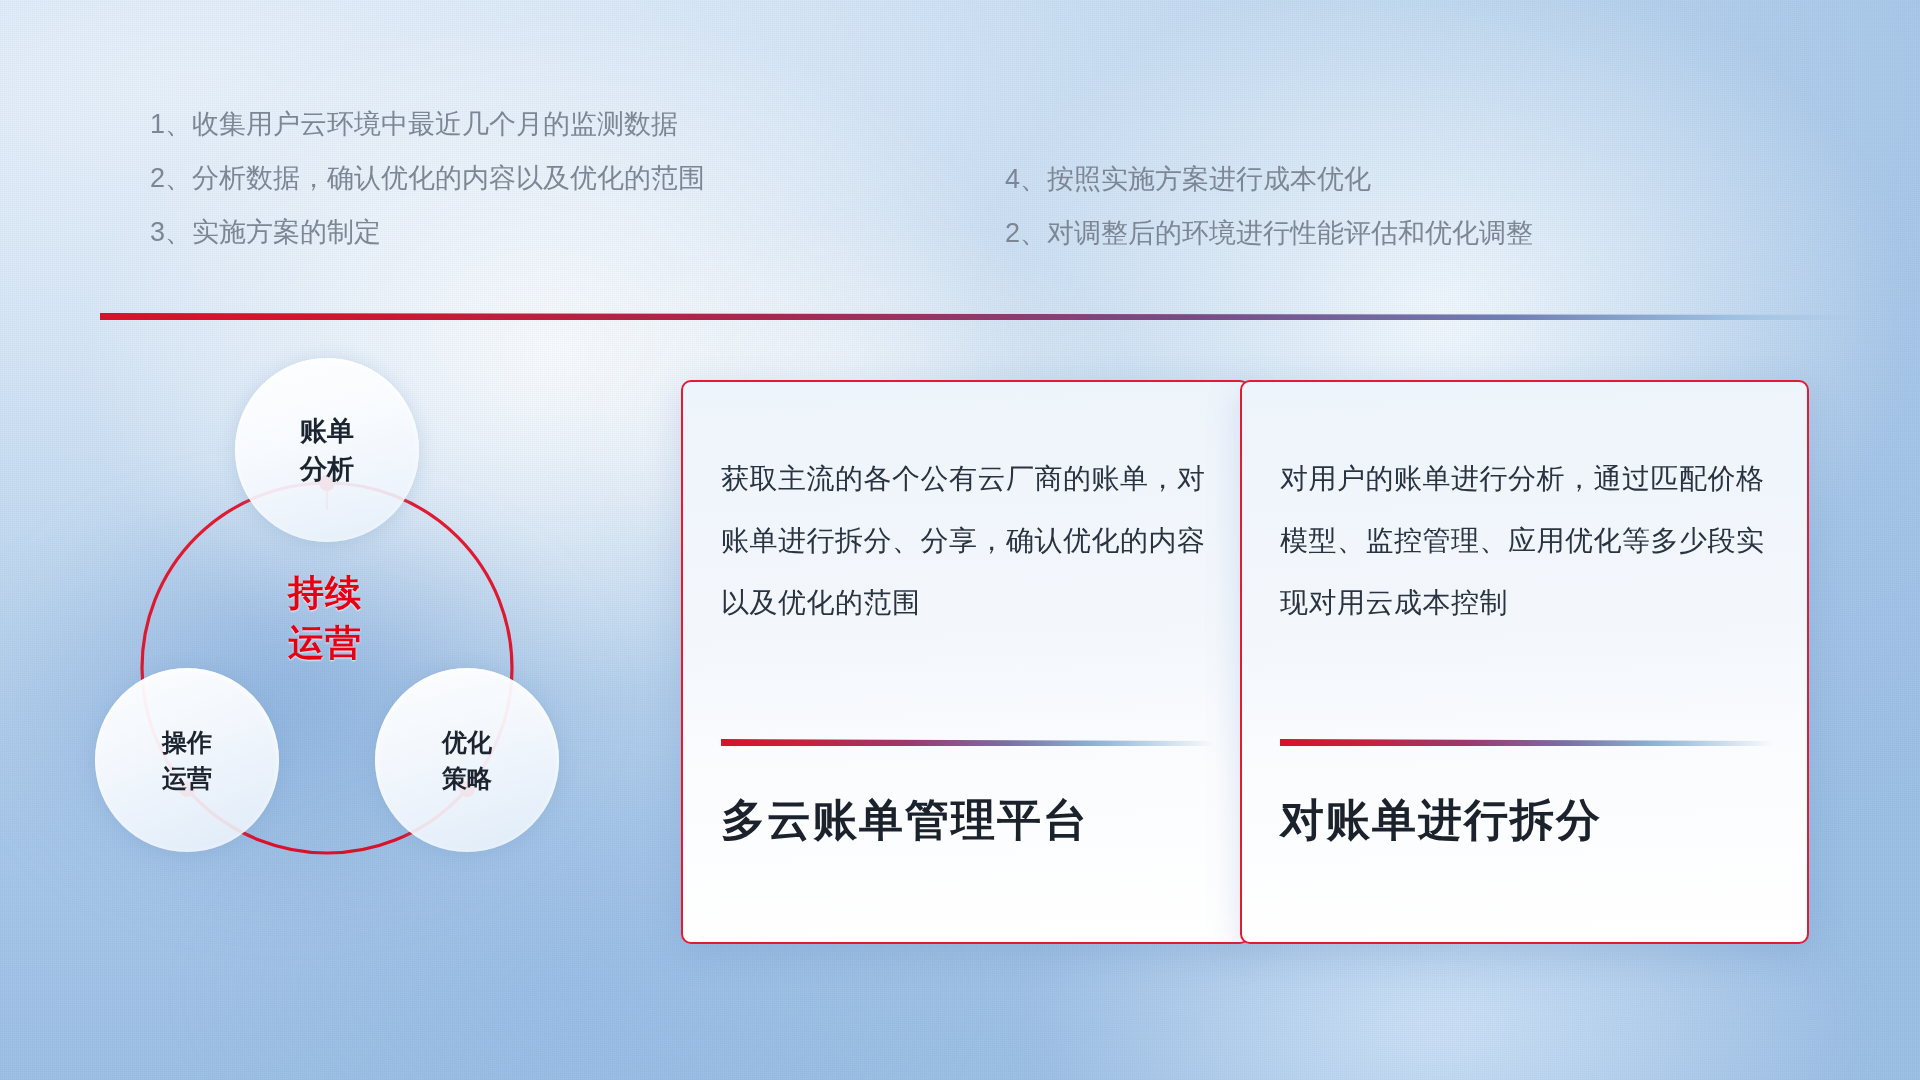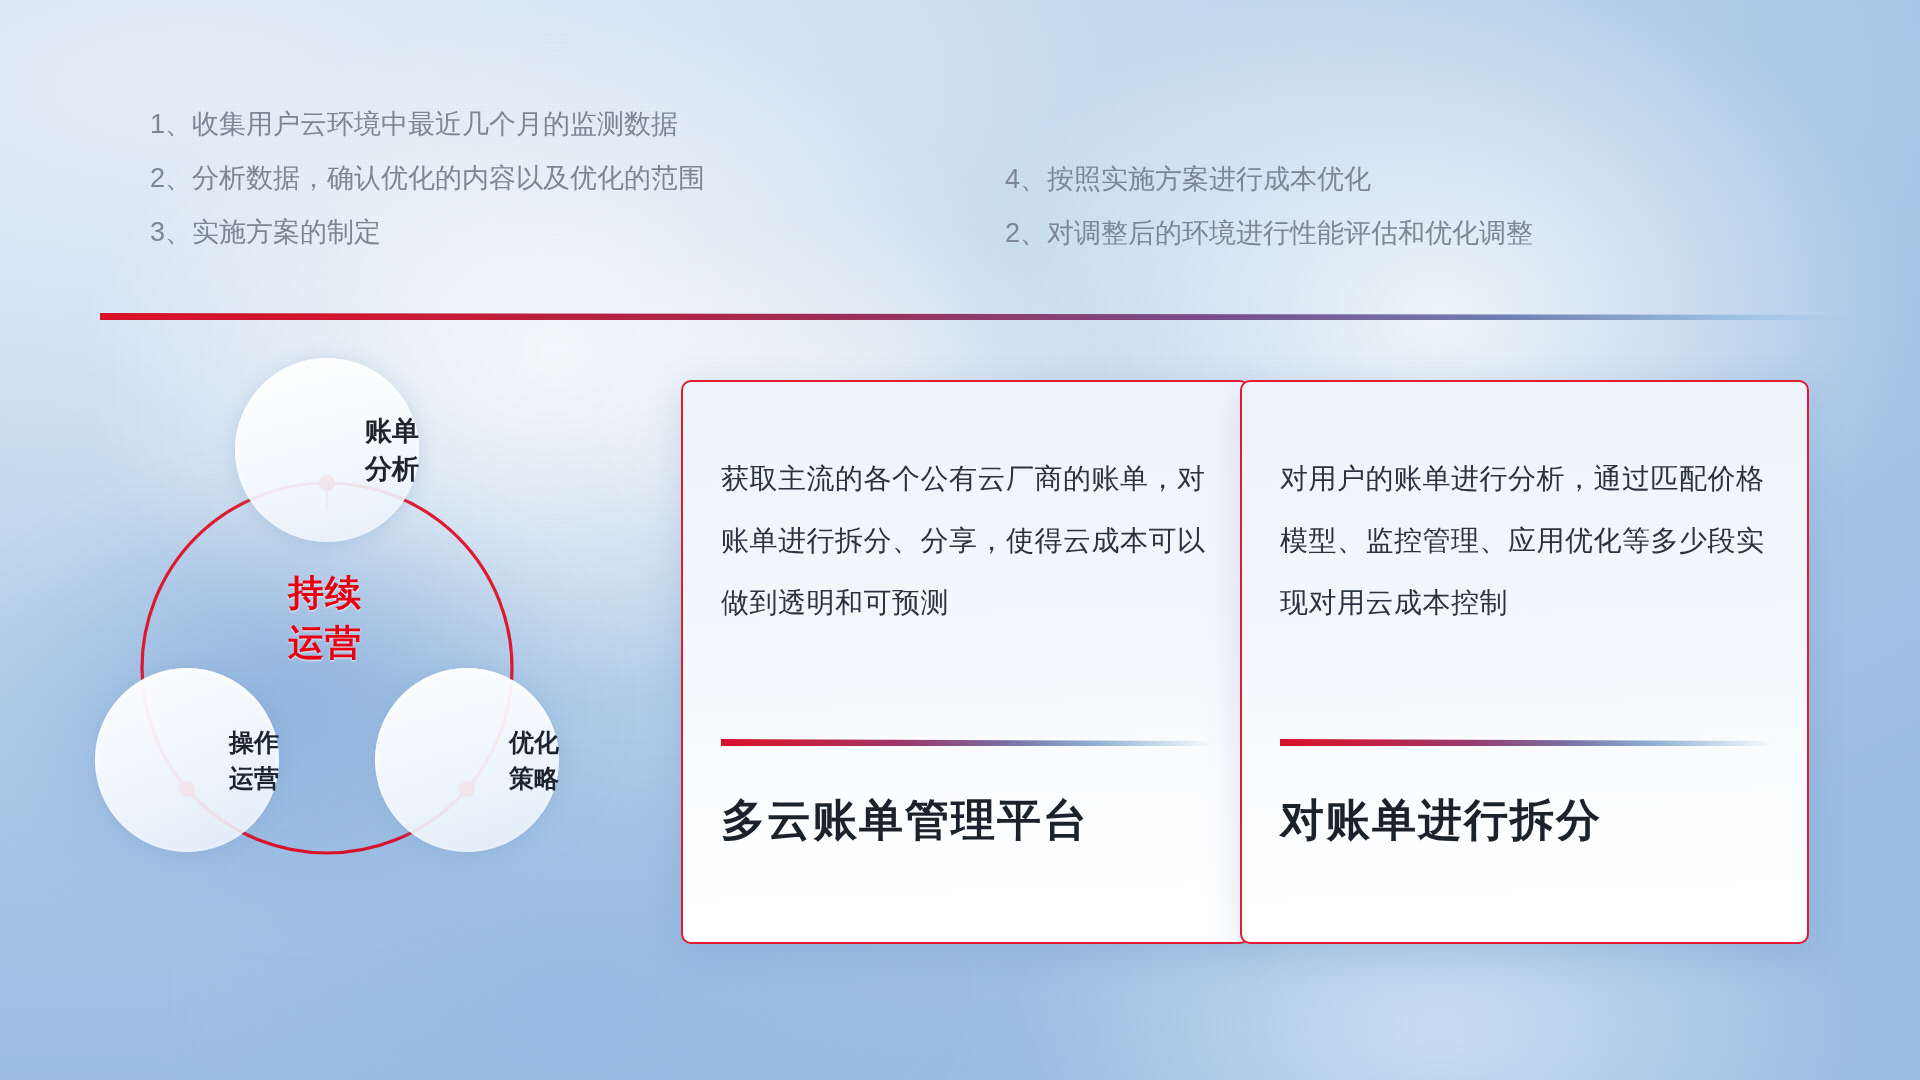--- a/index.html
+++ b/index.html
@@ -74,21 +74,21 @@
   }
 
   
   #venn{position:absolute;left:95px;top:358px;width:545px;height:580px;}
   #venn svg{position:absolute;inset:0;width:100%;height:100%;}
   .bub{
     position:absolute;border-radius:50%;
     background:
       linear-gradient(160deg, rgba(255,255,255,.97) 0%, rgba(250,252,255,.93) 40%, rgba(232,241,251,.88) 100%);
     box-shadow:0 2px 18px rgba(110,150,195,.28), inset 0 2px 6px rgba(255,255,255,.9);
-    display:flex;align-items:center;justify-content:flex-end;
+    display:flex;align-items:center;justify-content:center;
     text-align:center;color:#1c2430;font-weight:700;
   }
   #bub-top{left:140px;top:0px;width:184px;height:184px;font-size:27px;line-height:38px;}
   #bub-bl{left:0px;top:310px;width:184px;height:184px;font-size:25px;line-height:36px;}
   #bub-br{left:280px;top:310px;width:184px;height:184px;font-size:25px;line-height:36px;}
   #venn-center{
     position:absolute;left:150px;top:200px;width:160px;height:120px;
     display:flex;align-items:center;justify-content:center;text-align:center;
     color:#e60012;font-weight:800;font-size:36px;line-height:50px;letter-spacing:1px;
     text-shadow:0 1px 2px rgba(255,255,255,.8);
@@ -191,21 +191,21 @@
 
     <div id="venn-center">
       <span>
         <span class="bub-line">持续</span>
         <span class="bub-line">运营</span>
       </span>
     </div>
   </div>
 
   <div class="card" id="card-1">
-    <div class="card-body">获取主流的各个公有云厂商的账单，对账单进行拆分、分享，使得云成本可以做到透明和可预测</div>
+    <div class="card-body">获取主流的各个公有云厂商的账单，对账单进行拆分、分享，确认优化的内容以及优化的范围</div>
     <div class="card-rule"></div>
     <div class="card-title">多云账单管理平台</div>
   </div>
 
   <div class="card" id="card-2">
     <div class="card-body">对用户的账单进行分析，通过匹配价格模型、监控管理、应用优化等多少段实现对用云成本控制</div>
     <div class="card-rule"></div>
     <div class="card-title">对账单进行拆分</div>
   </div>
 

